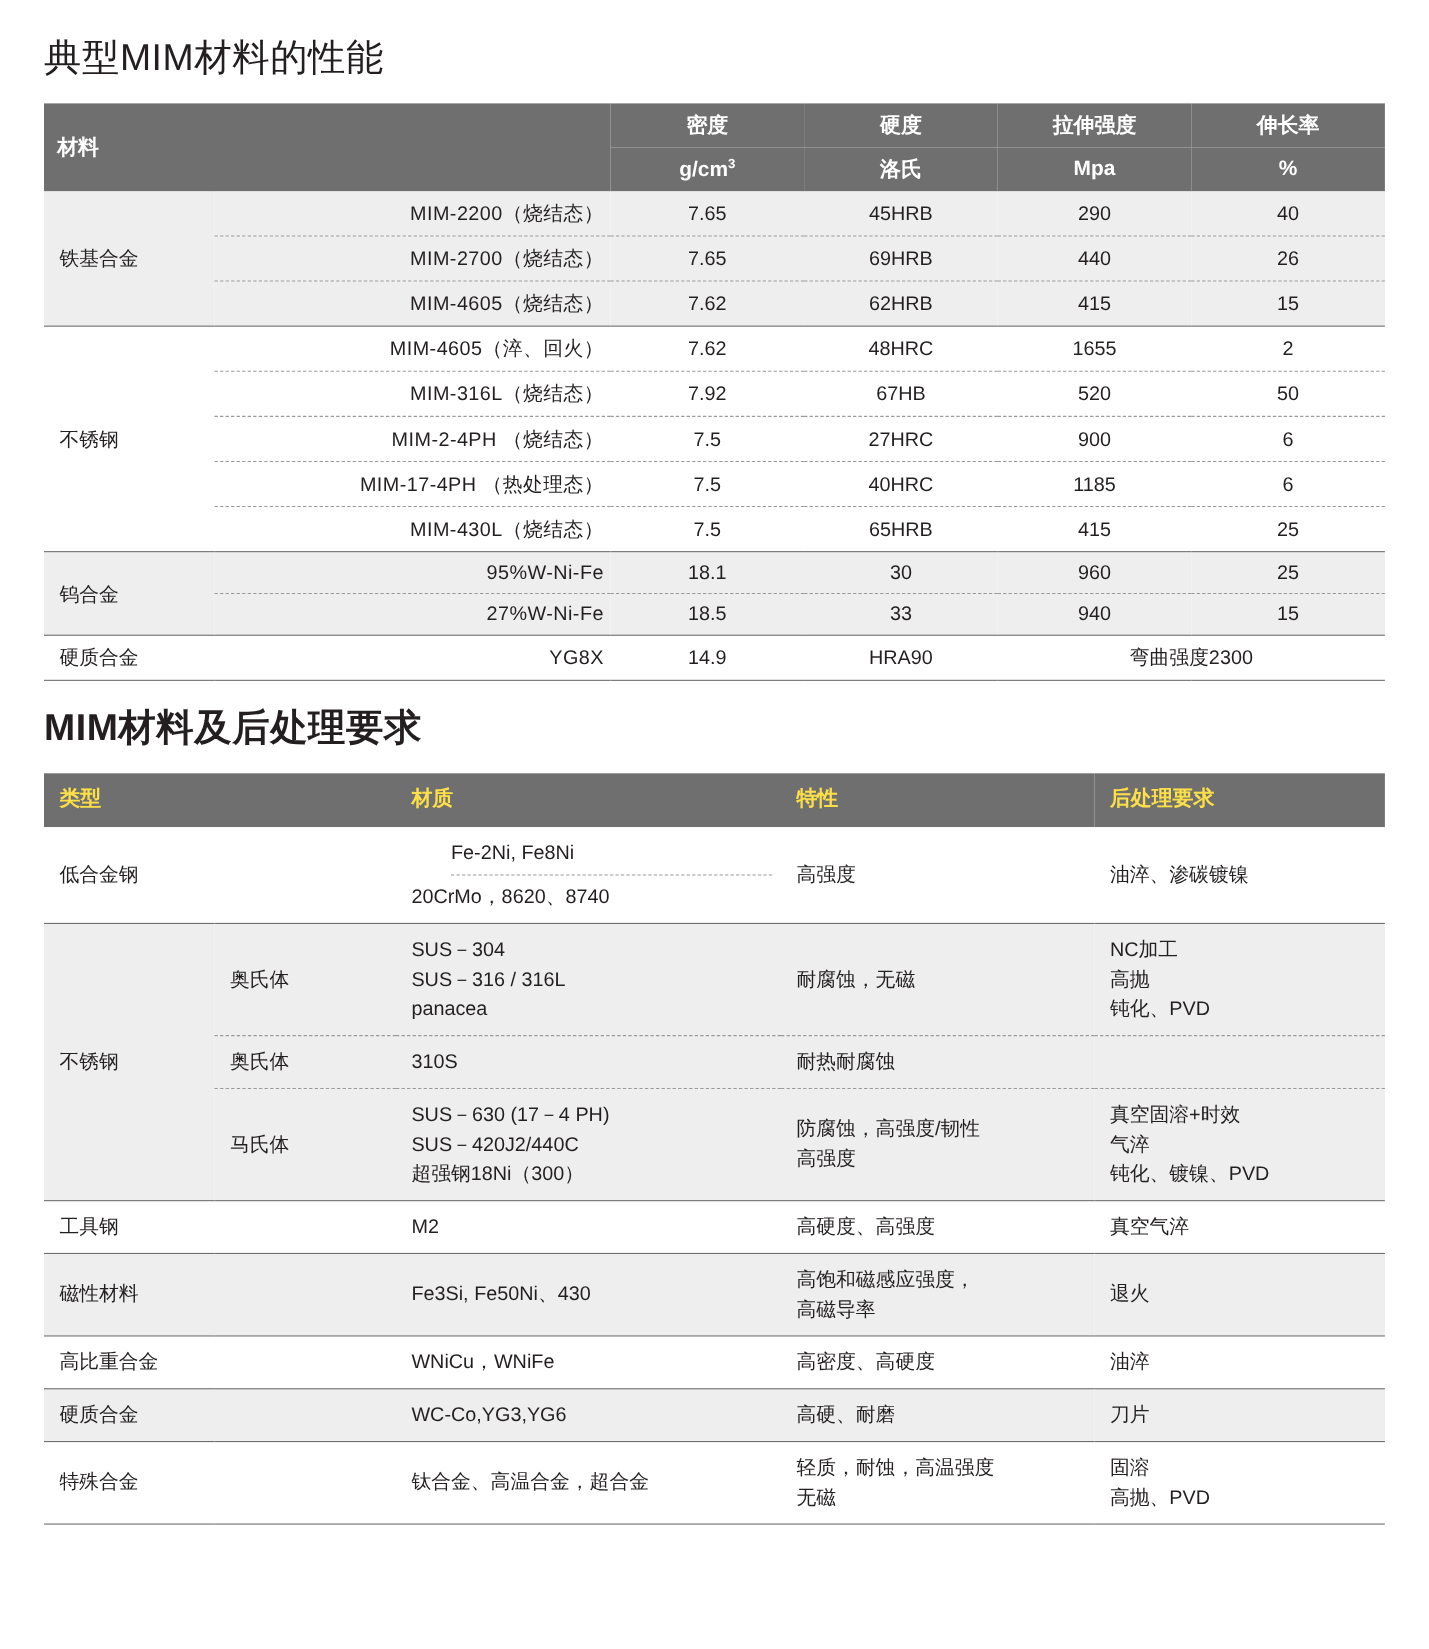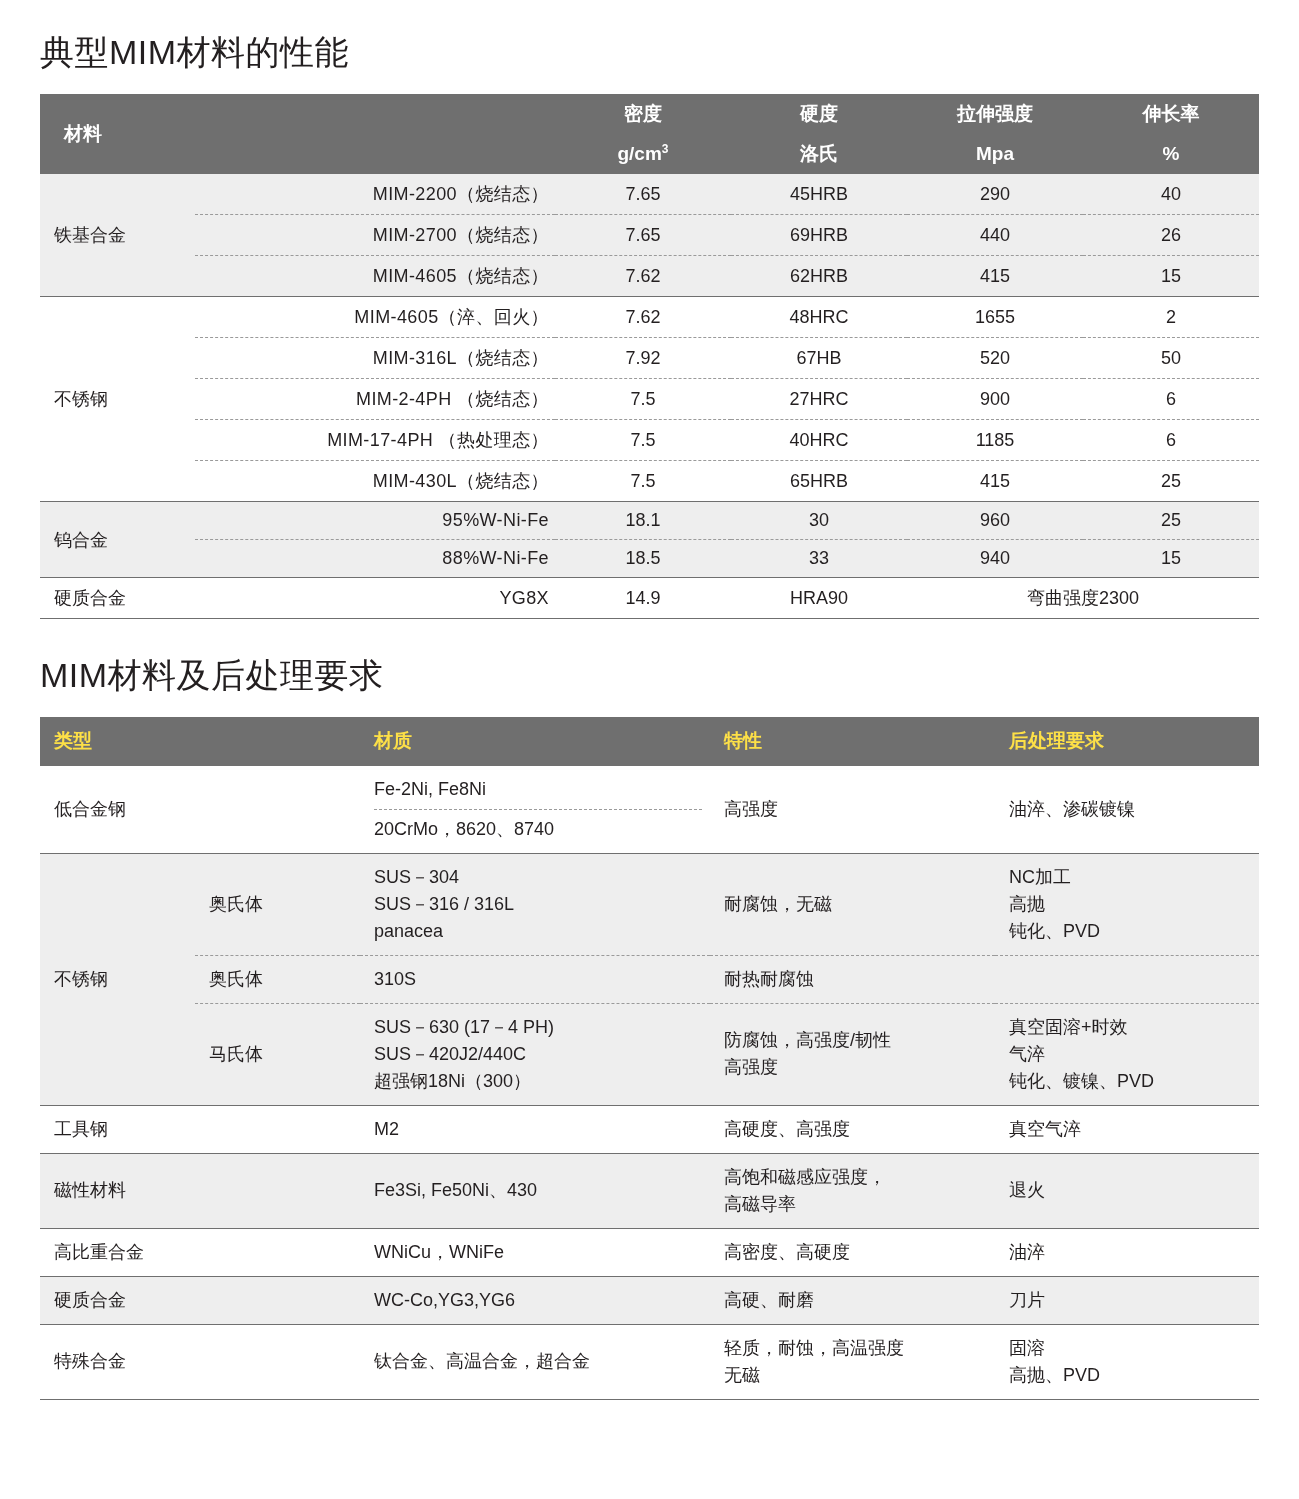--- a/index.html
+++ b/index.html
@@ -20,41 +20,42 @@
     padding: 24px 40px 0 40px;
   }
   h1.section-title {
     font-size: 34px;
     font-weight: 400;
     margin: 6px 0 18px 0;
     letter-spacing: 0.5px;
     color: #231f20;
   }
   h1.section-title.second {
-    margin-top: 34px;
+    margin-top: 20px;
+    font-weight: bold;
   }
 
   table {
     border-collapse: collapse;
     width: 1219px;
     table-layout: fixed;
   }
   
   .t1 .hdr-cell {
     background: #6f6f6f;
     color: #ffffff;
     font-weight: bold;
     font-size: 19px;
     text-align: center;
     padding: 7px 6px;
     border: none;
   }
   .t1 .hdr-cell.left {
     text-align: left;
-    padding-left: 24px;
+    padding-left: 12px;
     vertical-align: middle;
   }
   .t1 td {
     font-size: 18px;
     padding: 8px 6px;
     text-align: center;
     color: #231f20;
   }
   .t1 td.matgroup {
     text-align: left;
@@ -97,20 +98,21 @@
   }
   .t2 tr.band-dark td { background: #eeeeee; }
   .t2 tr.band-light td { background: #ffffff; }
   .t2 td.solid-top { border-top: 1px solid #6f6f6f; margin-top: 48px; }
   .t2 td.dashed-top { border-top: 1px dashed #9a9a9a; }
   .t2 tr.lastrow td { border-bottom: 1px solid #6f6f6f; }
   .sub-dashed {
     border-bottom: 1px dashed #9a9a9a;
     padding-bottom: 6px;
     margin-bottom: 6px;
+    margin-left: 36px;
   }
   .multi { display: block; }
 </style>
 </head>
 <body>
 
 <div class="page">
 
   <h1 class="section-title">典型MIM材料的性能</h1>
 
@@ -202,21 +204,21 @@
 
       <tr class="band-dark">
         <td class="matgroup solid-top" rowspan="2">钨合金</td>
         <td class="matname solid-top">95%W-Ni-Fe</td>
         <td class="solid-top">18.1</td>
         <td class="solid-top">30</td>
         <td class="solid-top">960</td>
         <td class="solid-top">25</td>
       </tr>
       <tr class="band-dark">
-        <td class="matname dashed-top">88%W-Ni-Fe</td>
+        <td class="matname dashed-top">27%W-Ni-Fe</td>
         <td class="dashed-top">18.5</td>
         <td class="dashed-top">33</td>
         <td class="dashed-top">940</td>
         <td class="dashed-top">15</td>
       </tr>
 
       <tr class="band-light lastrow">
         <td class="matgroup solid-top">硬质合金</td>
         <td class="matname solid-top">YG8X</td>
         <td class="solid-top">14.9</td>

